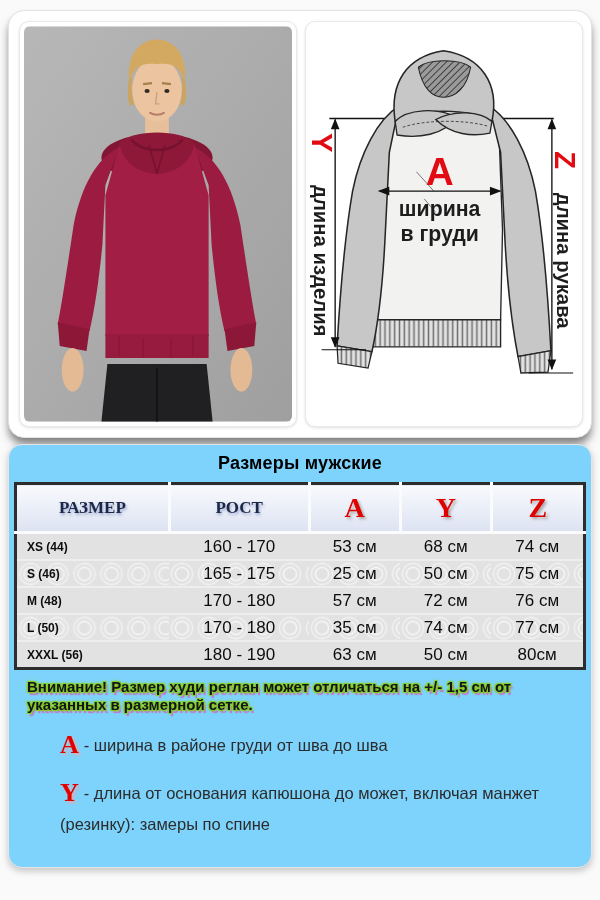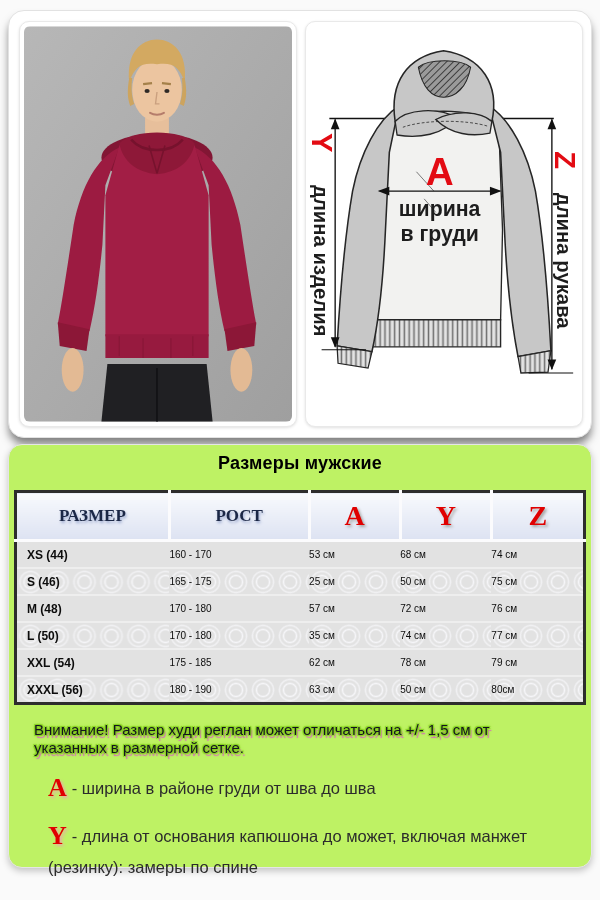--- a/index.html
+++ b/index.html
@@ -18,67 +18,67 @@
   }
   .img-card{
     width:278px;height:406px;background:#fff;border:1px solid #e9e9e9;
     border-radius:10px;padding:4px;box-sizing:border-box;
     box-shadow:0 1px 3px rgba(0,0,0,.12);
   }
   .img-card svg{display:block;width:268px;height:396px;border-radius:6px;}
   
   .bottom-card{
     position:absolute;left:8px;top:444px;width:584px;height:424px;
-    background:#bef264;border:1px solid #e5e5e5;border-radius:14px;
+    background:#7dd3fc;border:1px solid #e5e5e5;border-radius:14px;
     box-shadow:0 3px 7px rgba(0,0,0,.22);
     padding:6px 5px 0;box-sizing:border-box;
   }
   .section-title{
     text-align:center;font-size:18px;font-weight:700;color:#000;
     margin:2px 0 7px;letter-spacing:.2px;
   }
   table.size-table{
-    width:572px;margin:16px auto;border-collapse:collapse;
+    width:572px;margin:8px auto;border-collapse:collapse;
     border:3px solid #2d2d2d;table-layout:fixed;
   }
   .size-table col.c0{width:152px}.size-table col.c1{width:138px}
   .size-table col.c2{width:90px}.size-table col.c3{width:90px}.size-table col.c4{width:92px}
   .size-table th{
     height:44px;background:linear-gradient(#f8fafd,#dde3f2);
     font-family:"Liberation Serif",serif;font-size:17px;font-weight:700;
     color:#1b2746;text-shadow:1px 2px 3px #9aa8cf;
     border-right:3px solid #fbfbfd;border-bottom:3px solid #fbfbfd;
   }
   .size-table th:last-child{border-right:none;}
   .size-table th.letter{font-size:28px;color:#e00000;text-shadow:2px 2px 3px #a6a6a6;}
   .size-table td{
-    height:25px;background:#e2e2e2;font-size:10px;color:#0c0c0c;
-    text-align:left;padding:0;
+    height:25px;background:#e2e2e2;font-size:17px;color:#0c0c0c;
+    text-align:center;padding:0;
   }
   .size-table td.size{
     text-align:left;padding-left:10px;font-weight:700;font-size:12px;
   }
   .size-table tbody tr+tr td{border-top:2px solid #eeeeee;}
   .size-table tbody tr:nth-child(even) td{
     background-color:#e2e2e2;
     background-image:
       radial-gradient(circle at 13px 13px, rgba(255,255,255,0) 5px, rgba(247,247,250,.9) 6.5px, rgba(255,255,255,0) 8px),
       radial-gradient(circle at 13px 13px, rgba(255,255,255,0) 9px, rgba(247,247,250,.7) 10.5px, rgba(255,255,255,0) 12px);
     background-size:27px 27px;
   }
   .warning{
-    margin:6px 20px 0;max-width:502px;
-    font-size:15px;font-weight:400;line-height:1.18;color:#14141f;
+    margin:6px 13px 0;max-width:502px;
+    font-size:15px;font-weight:700;line-height:1.18;color:#14141f;
     text-shadow:
       -1px -1px 1px #84cf1d, 1px -1px 1px #84cf1d,
       -1px  1px 1px #84cf1d, 1px  1px 1px #84cf1d,
       0 0 4px #93da2c, 2px 3px 1px rgba(223,79,212,.85);
   }
   .legend{margin:12px 0 0 30px;max-width:515px;}
-  .legend-item{margin:9px 4px;line-height:1.5;font-size:16.5px;color:#2c2c2c;}
+  .legend-item{margin:9px 16px;line-height:1.5;font-size:16.5px;color:#2c2c2c;}
   .legend-letter{
     font-family:"Liberation Serif",serif;font-weight:700;font-size:26px;
     color:#e00000;text-shadow:2px 2px 3px #eba8a8;margin-right:5px;
     vertical-align:-2px;
   }
   
   .dg-red{fill:#e30b13;font-weight:700;font-family:"Liberation Sans",sans-serif;}
   .dg-black{fill:#1d1d1d;font-weight:700;font-family:"Liberation Sans",sans-serif;}
 </style>
 </head>
@@ -235,27 +235,20 @@
         <td>76 см</td>
       </tr>
       <tr>
         <td class="size">L (50)</td>
         <td>170 - 180</td>
         <td>35 см</td>
         <td>74 см</td>
         <td>77 см</td>
       </tr>
       <tr>
-        <td class="size">XXL (54)</td>
-        <td>175 - 185</td>
-        <td>62 см</td>
-        <td>78 см</td>
-        <td>79 см</td>
-      </tr>
-      <tr>
         <td class="size">XXXL (56)</td>
         <td>180 - 190</td>
         <td>63 см</td>
         <td>50 см</td>
         <td>80см</td>
       </tr>
     </tbody>
   </table>
 
   <div class="warning">Внимание! Размер худи реглан может отличаться на +/- 1,5 см от указанных в размерной сетке.</div>

